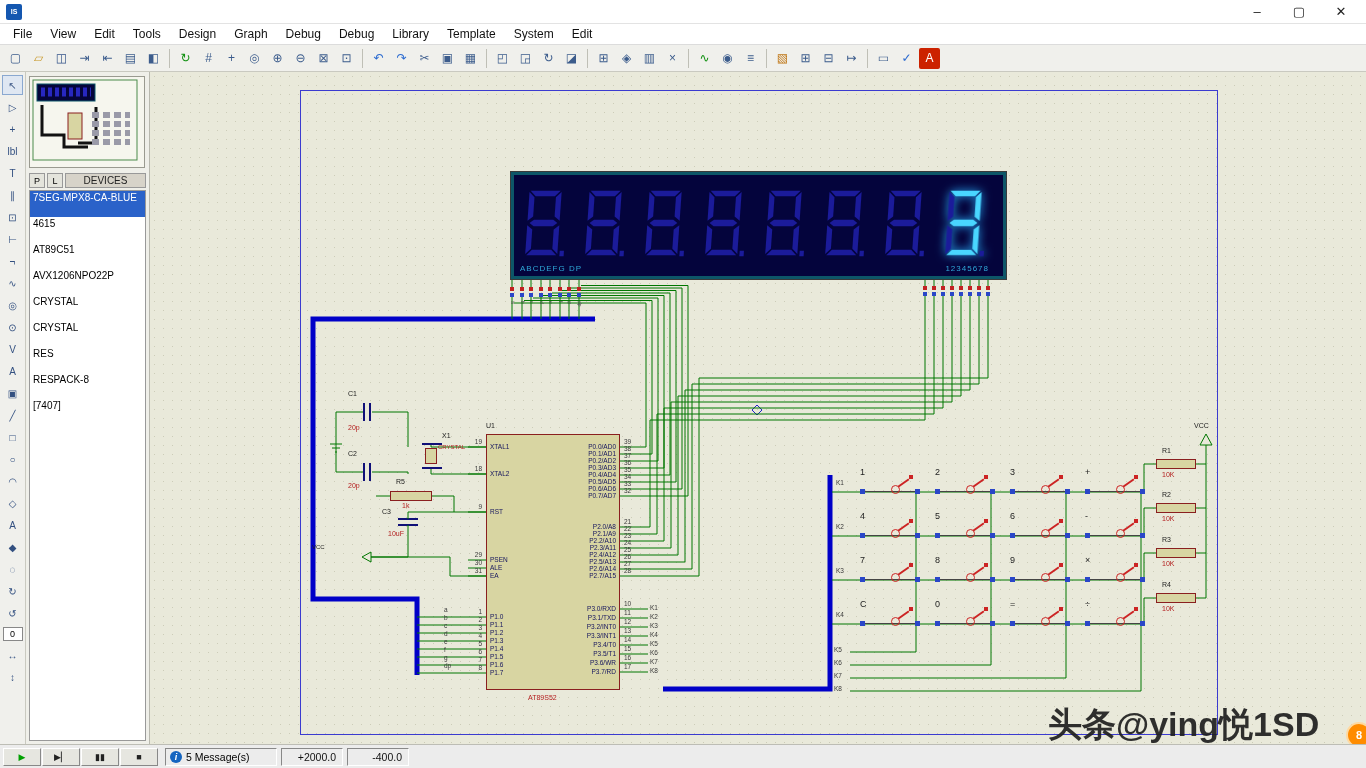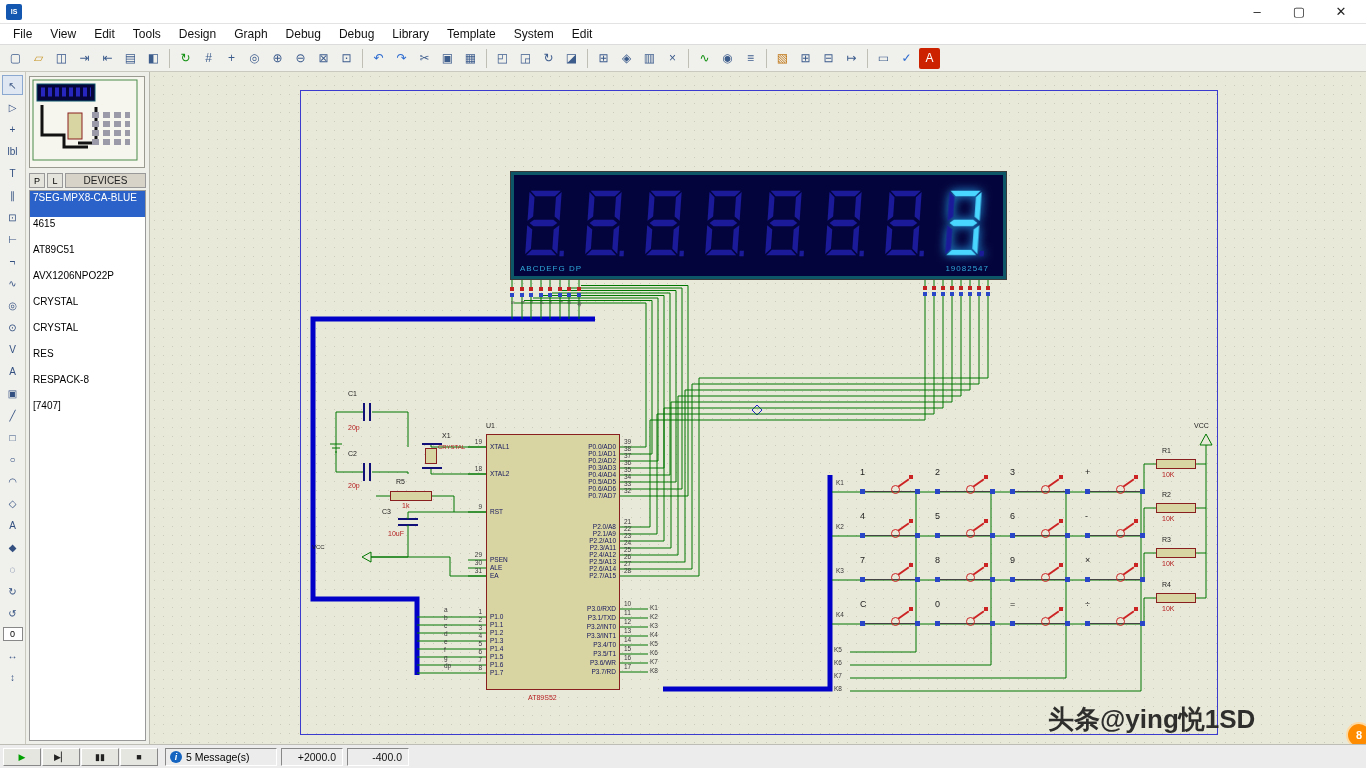--- a/index.html
+++ b/index.html
@@ -48,21 +48,21 @@
 #mcu-body{position:absolute;left:336px;top:362px;width:134px;height:256px;background:#d8d5a2;border:1px solid #8a1f1f}
 #crystal-body{position:absolute;left:275px;top:376px;width:12px;height:16px;background:#d8d5a2;border:1px solid #8a1f1f}
 .res-body{position:absolute;width:40px;height:10px;background:#d8d5a2;border:1px solid #8a1f1f}
 .key-cell{position:absolute;width:64px;height:30px}
 .key-label{position:absolute;left:2px;top:-3px;font-size:9px;color:#222}
 .key-term{position:absolute;width:5px;height:5px;background:#2a46c8}
 .key-line{position:absolute;left:7px;top:21px;width:50px;height:1px;background:#444}
 .key-circle{position:absolute;left:33px;top:15px;width:9px;height:9px;border:1.5px solid #cc2424;border-radius:50%}
 .key-lever{position:absolute;left:39px;top:12px;width:13px;height:2px;background:#cc2424;transform:rotate(-35deg)}
 .key-sq{position:absolute;left:51px;top:5px;width:4px;height:4px;background:#cc2424}
-#watermark{position:absolute;left:898px;top:630px;font-size:26px;font-weight:bold;color:#1f1f1f;white-space:nowrap;opacity:.92}
+#watermark{position:absolute;left:898px;top:630px;font-size:34px;font-weight:bold;color:#1f1f1f;white-space:nowrap;opacity:.92}
 #float-badge{position:absolute;left:1196px;top:650px;width:26px;height:26px;border-radius:50%;background:#ff8c00;border:2px solid #ffd9a0;color:#fff;font-size:11px;font-weight:bold;display:flex;align-items:center;justify-content:center}
 #bottombar{height:24px;background:#ececec;border-top:1px solid #bdbdb5;display:flex;align-items:center;padding:0 3px}
 #sim-controls{display:flex}
 .sim-btn{width:38px;height:18px;background:#e6e6e0;border:1px solid;border-color:#fff #888 #888 #fff;display:flex;align-items:center;justify-content:center;font-size:9px;color:#222;margin-right:1px}
 .sim-btn.play{color:#00a000}
 #msg-cell{width:112px;height:18px;border:1px solid;border-color:#888 #fff #fff #888;display:flex;align-items:center;font-size:10.5px;padding:0 4px;margin-left:6px;gap:4px;background:#ececec}
 #msg-icon{width:12px;height:12px;border-radius:50%;background:#1565c0;color:#fff;font-size:9px;font-style:italic;font-weight:bold;display:flex;align-items:center;justify-content:center;flex:none}
 #status-cell{flex:1;height:18px;border:1px solid;border-color:#888 #fff #fff #888;display:flex;align-items:center;font-size:10.5px;padding:0 6px;margin-left:4px;color:#111}
 .coord-cell{width:62px;height:18px;border:1px solid;border-color:#888 #fff #fff #888;display:flex;align-items:center;justify-content:flex-end;font-size:10.5px;padding:0 6px;margin-left:4px;color:#111}
 </style>
@@ -322,21 +322,21 @@
         <path d="M916,419 V606 H700"></path>
         <path d="M991,419 V619 H700"></path>
         <path d="M1046,392 H1056"></path>
         <path d="M1046,436 H1056"></path>
         <path d="M1046,481 H1056"></path>
         <path d="M1046,526 H1056"></path>
       </svg>
     <div id="sheet-border"></div>
     <div id="display">
       <span class="disp-label" style="left:6px">ABCDEFG DP</span>
-      <span class="disp-label" style="right:14px">19082547</span>
+      <span class="disp-label" style="right:14px">12345678</span>
     <svg viewBox="0 0 42 64" width="45" height="72" class="digit" style="left: 8px;">
           <polygon points="6,2 34,2 29,7 11,7" fill="#1b1b9a"></polygon>
           <polygon points="35,3 35,30 30,26 30,8" fill="#1b1b9a"></polygon>
           <polygon points="35,34 35,61 30,56 30,38" fill="#1b1b9a"></polygon>
           <polygon points="6,62 34,62 29,57 11,57" fill="#1b1b9a"></polygon>
           <polygon points="5,34 10,38 10,56 5,61" fill="#1b1b9a"></polygon>
           <polygon points="5,3 10,8 10,26 5,30" fill="#1b1b9a"></polygon>
           <polygon points="7,32 11,29 29,29 33,32 29,35 11,35" fill="#1b1b9a"></polygon>
           <rect x="37" y="58" width="4" height="5" fill="#1b1b9a"></rect>
         </svg>

